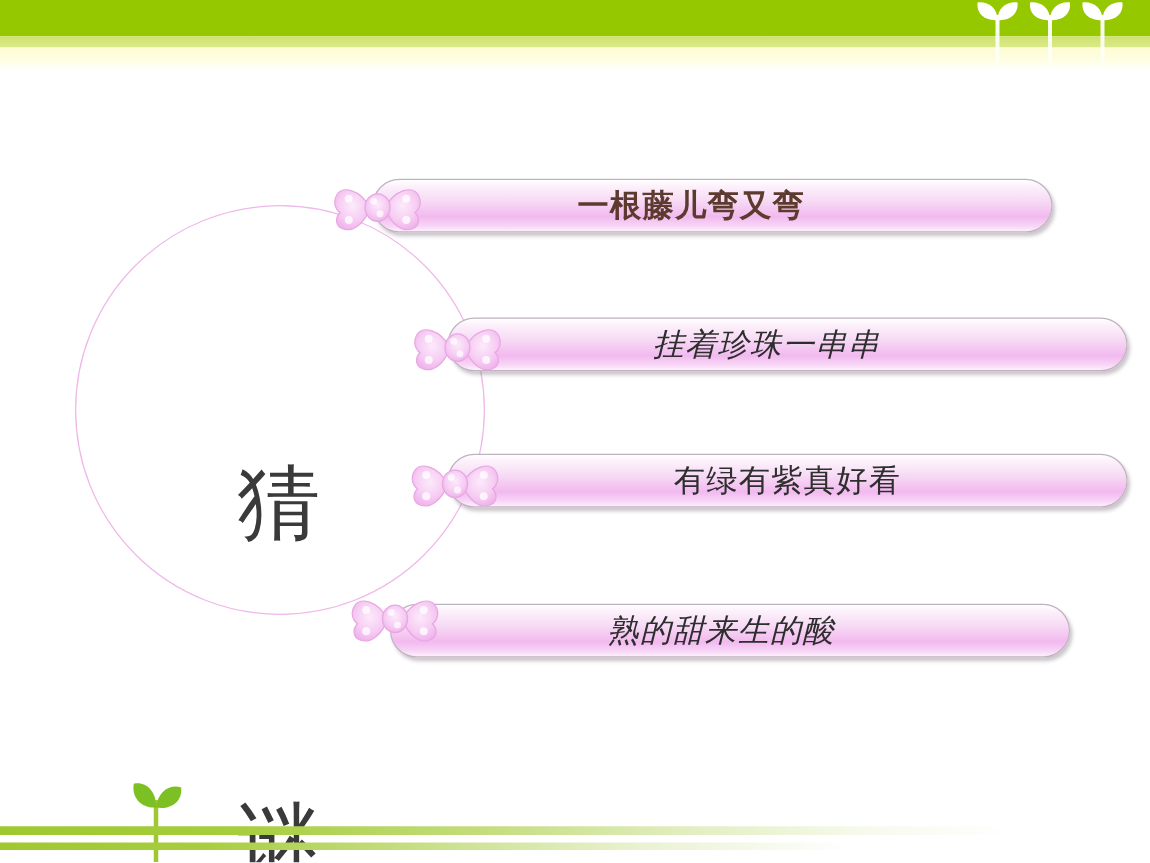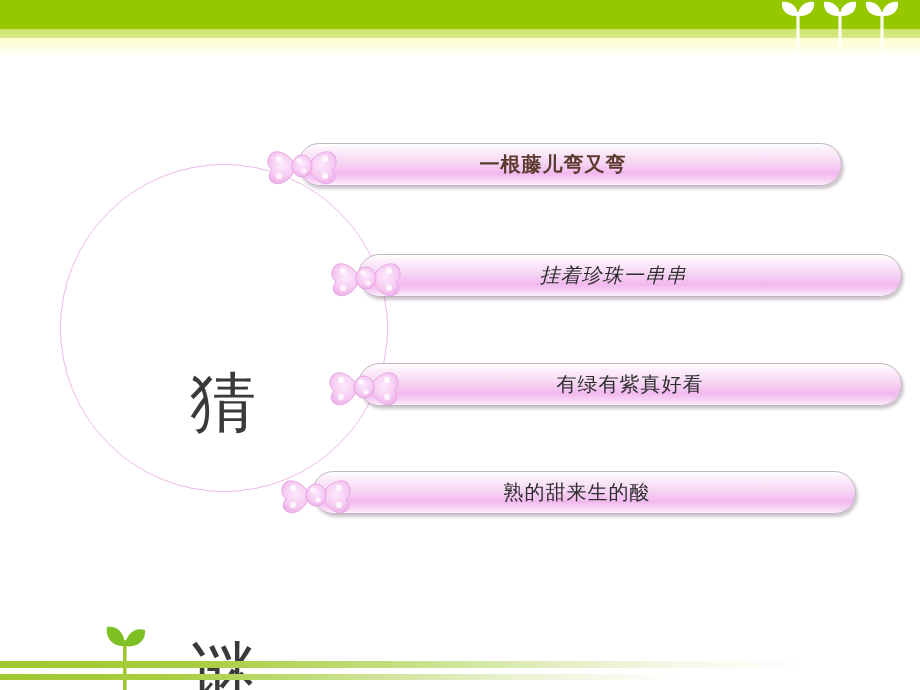--- a/index.html
+++ b/index.html
@@ -124,29 +124,29 @@
     box-shadow: 2px 3px 3px rgba(90,70,90,0.30);
   }
   .banner-text {
     position: absolute;
     top: 0; left: 0;
     width: 100%; height: 100%;
     display: flex;
     align-items: center;
     justify-content: center;
     font-family: "DejaVu Sans", "Liberation Sans", sans-serif;
-    font-size: 20px;
+    font-size: 25px;
     letter-spacing: 1px;
     white-space: nowrap;
   }
 
   #banner1 { left: 298px; top: 143px; width: 544px; }
   #banner2 { left: 358px; top: 254px; width: 544px; font-style: italic; }
   #banner3 { left: 358px; top: 363px; width: 544px; }
-  #banner4 { left: 312px; top: 471px; width: 544px; }
+  #banner4 { left: 312px; top: 483px; width: 544px; font-style: italic; }
 
   #banner1 .banner-text {
     color: #5c3a2e;
     font-weight: bold;
     padding-right: 34px;
   }
   #banner2 .banner-text { color: #2e2e2e; padding-right: 34px; }
   #banner3 .banner-text { color: #2e2e2e; }
   #banner4 .banner-text { color: #2e2e2e; padding-right: 14px; }
 

